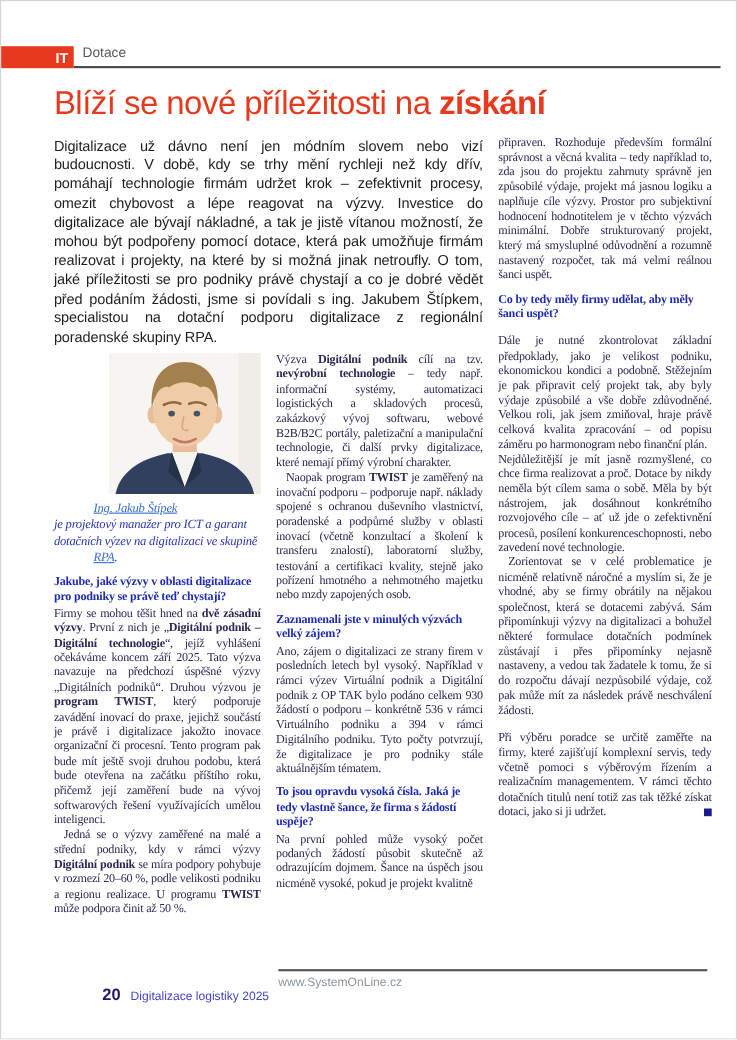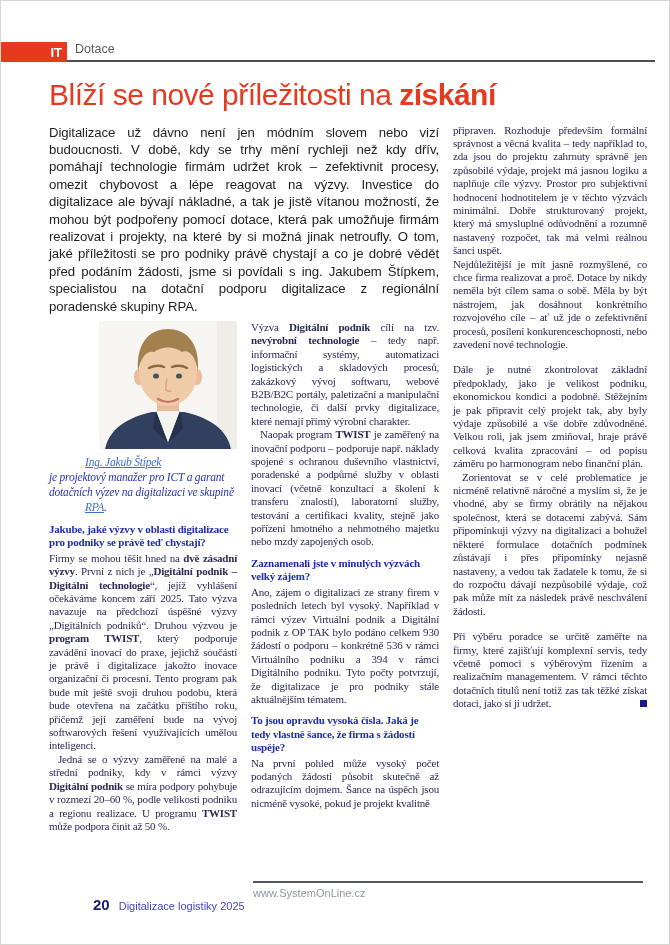--- a/index.html
+++ b/index.html
@@ -146,22 +146,23 @@
             <div class="question">Zaznamenali jste v minulých výzvách velký zájem?</div>
             <div class="para"><span>Ano, zájem o digitalizaci ze strany firem v posledních letech byl vysoký. Například v rámci výzev Virtuální podnik a Digitální podnik z OP TAK bylo podáno celkem 930 žádostí o podporu – konkrétně 536 v rámci Virtuálního podniku a 394 v rámci Digitálního podniku. Tyto počty potvrzují, že digitalizace je pro podniky stále aktuálnějším tématem.</span></div>
             <div class="question">To jsou opravdu vysoká čísla. Jaká je tedy vlastně šance, že firma s žádostí uspěje?</div>
             <div class="para"><span>Na první pohled může vysoký počet podaných žádostí působit skutečně až odrazujícím dojmem. Šance na úspěch jsou nicméně vysoké, pokud je projekt kvalitně</span></div>
           </div>
       </div>
     </div>
 
     <div class="col col-c">
         <div class="para"><span>připraven. Rozhoduje především formální správnost a věcná kvalita – tedy například to, zda jsou do projektu zahrnuty správně jen způsobilé výdaje, projekt má jasnou logiku a naplňuje cíle výzvy. Prostor pro subjektivní hodnocení hodnotitelem je v těchto výzvách minimální. Dobře strukturovaný projekt, který má smysluplné odůvodnění a rozumně nastavený rozpočet, tak má velmi reálnou šanci uspět.</span></div>
+        <div class="question">Co by tedy měly firmy udělat, aby měly šanci uspět?</div>
+        <div class="para spaced"><span>Dále je nutné zkontrolovat základní předpoklady, jako je velikost podniku, ekonomickou kondici a podobně. Stěžejním je pak připravit celý projekt tak, aby byly výdaje způsobilé a vše dobře zdůvodněné. Velkou roli, jak jsem zmiňoval, hraje právě celková kvalita zpracování – od popisu záměru po harmonogram nebo finanční plán.</span></div>
         <div class="para"><span>Nejdůležitější je mít jasně rozmyšlené, co chce firma realizovat a proč. Dotace by nikdy neměla být cílem sama o sobě. Měla by být nástrojem, jak dosáhnout konkrétního rozvojového cíle – ať už jde o zefektivnění procesů, posílení konkurenceschopnosti, nebo zavedení nové technologie.</span></div>
-        <div class="para spaced"><span>Dále je nutné zkontrolovat základní předpoklady, jako je velikost podniku, ekonomickou kondici a podobně. Stěžejním je pak připravit celý projekt tak, aby byly výdaje způsobilé a vše dobře zdůvodněné. Velkou roli, jak jsem zmiňoval, hraje právě celková kvalita zpracování – od popisu záměru po harmonogram nebo finanční plán.</span></div>
         <div class="para indent"><span>Zorientovat se v celé problematice je nicméně relativně náročné a myslím si, že je vhodné, aby se firmy obrátily na nějakou společnost, která se dotacemi zabývá. Sám připomínkuji výzvy na digitalizaci a bohužel některé formulace dotačních podmínek zůstávají i přes připomínky nejasně nastaveny, a vedou tak žadatele k tomu, že si do rozpočtu dávají nezpůsobilé výdaje, což pak může mít za následek právě neschválení žádosti.</span></div>
         <div class="para spaced"><span>Při výběru poradce se určitě zaměřte na firmy, které zajišťují komplexní servis, tedy včetně pomoci s výběrovým řízením a realizačním managementem. V rámci těchto dotačních titulů není totiž zas tak těžké získat dotaci, jako si ji udržet.</span><span class="end-mark"></span></div>
       </div>
   </div>
 
   <div class="footer-site">
     <span>www.SystemOnLine.cz</span>
   </div>
   <div class="footer-left">
     <span class="page-num">20</span>

